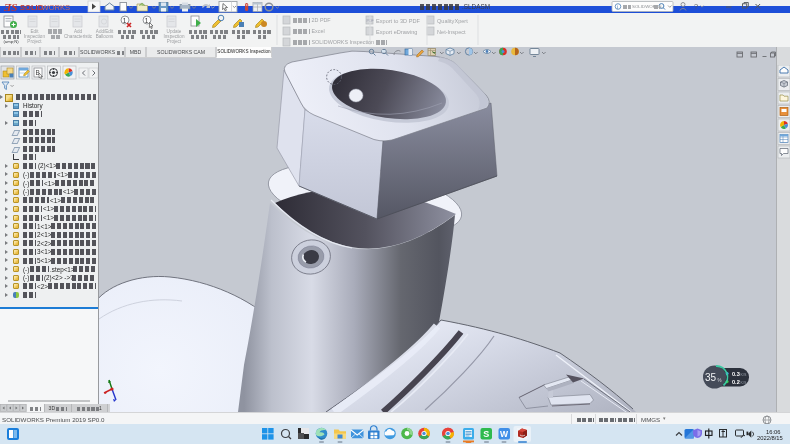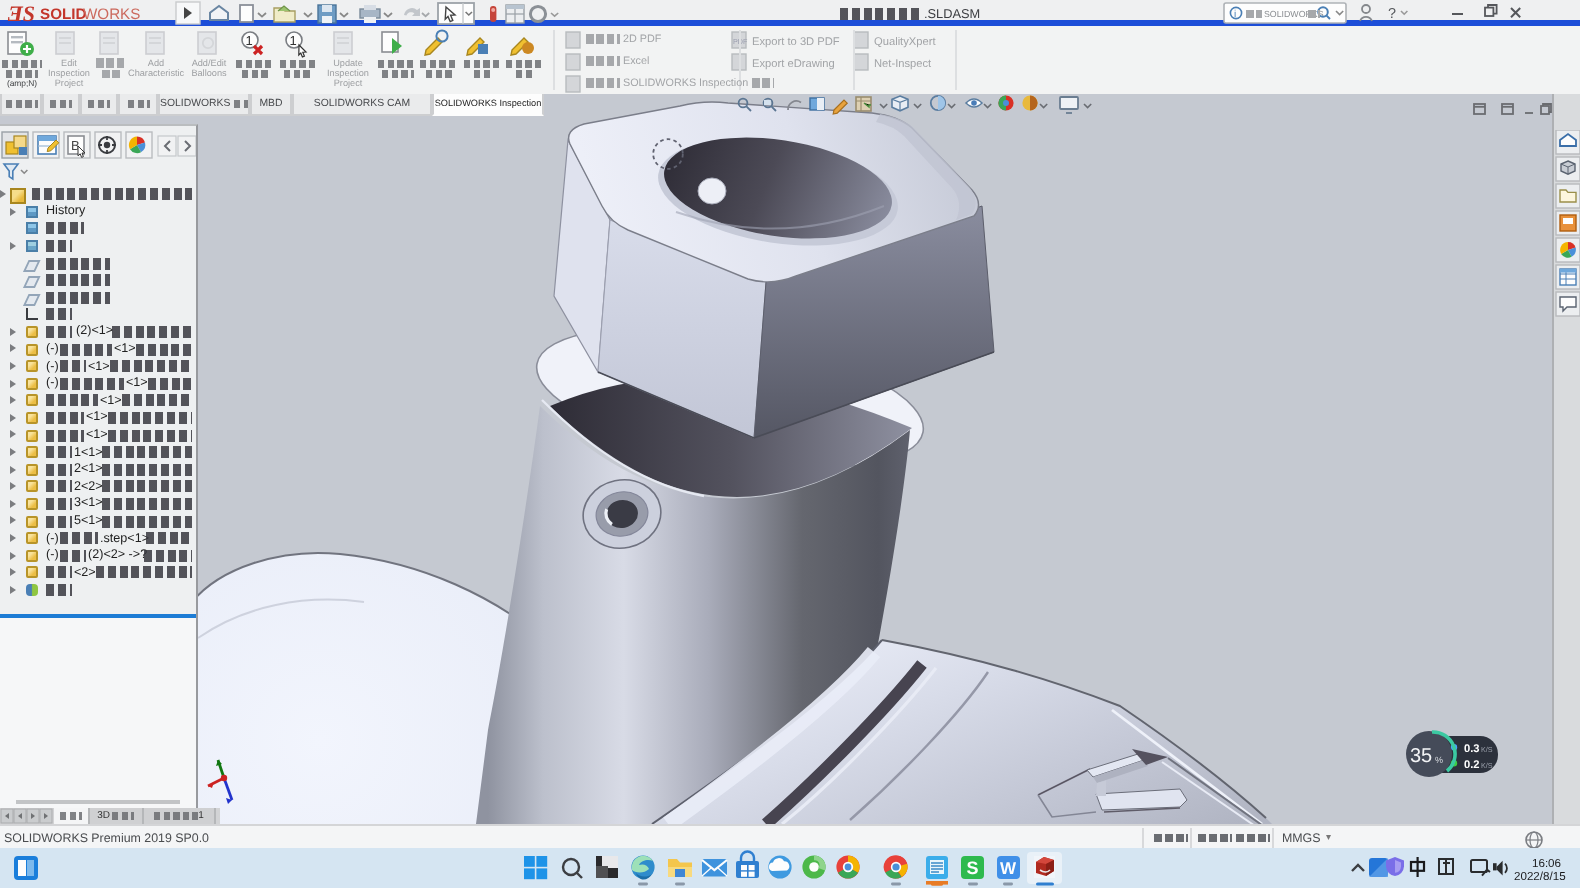--- a/index.html
+++ b/index.html
@@ -3,21 +3,21 @@
 <style>
 *{margin:0;padding:0;box-sizing:border-box;}
 html,body{width:790px;height:444px;overflow:hidden;font-family:"Liberation Sans",sans-serif;}
 body{position:relative;background:#f0f1f2;}
 .abs{position:absolute;}
 .cj{display:inline-block;height:4.8px;vertical-align:middle;opacity:.85;background:repeating-linear-gradient(90deg,#38383f 0,#38383f 4px,rgba(0,0,0,0) 4px,rgba(0,0,0,0) 5.9px);}
 .cjg{display:inline-block;height:4.6px;vertical-align:middle;background:repeating-linear-gradient(90deg,#a6a8ab 0,#a6a8ab 3.8px,rgba(0,0,0,0) 3.8px,rgba(0,0,0,0) 5.2px);}
 .cjd{display:inline-block;height:4px;vertical-align:middle;opacity:.8;background:repeating-linear-gradient(90deg,#64666a 0,#64666a 3.2px,rgba(0,0,0,0) 3.2px,rgba(0,0,0,0) 4.8px);}
 .cjs{display:inline-block;height:4.8px;vertical-align:middle;background:repeating-linear-gradient(90deg,#6a6d72 0,#6a6d72 4px,rgba(0,0,0,0) 4px,rgba(0,0,0,0) 5.4px);}
 
-#titlebar{left:0;top:0;width:790px;height:13px;background:#eff0f1;border-bottom:3px solid #1d4ed8;}
+#titlebar{left:0;top:0;width:790px;height:13px;background:#eff0f1;border-bottom:7px solid #1d4ed8;}
 
 #ribbon{left:0;top:13px;width:790px;height:34px;background:#f2f3f3;}
 .rbtn{position:absolute;top:0;height:33px;text-align:center;color:#9c9ea1;font-size:4.6px;line-height:5.2px;}
 
 #tabrow{left:0;top:47px;width:272px;height:11px;background:#f0f1f2;}
 .rtab{position:absolute;top:0;height:11px;border:1px solid #cdced0;border-top:none;background:#eaebec;color:#47494c;font-size:5.2px;line-height:10px;text-align:center;white-space:nowrap;overflow:hidden;}
 .rtab.act{background:#fdfdfd;border-bottom:1px solid #fdfdfd;color:#222;}
 
 #vp{left:0;top:47px;width:776px;height:365px;background:#c5c9d1;}
 

